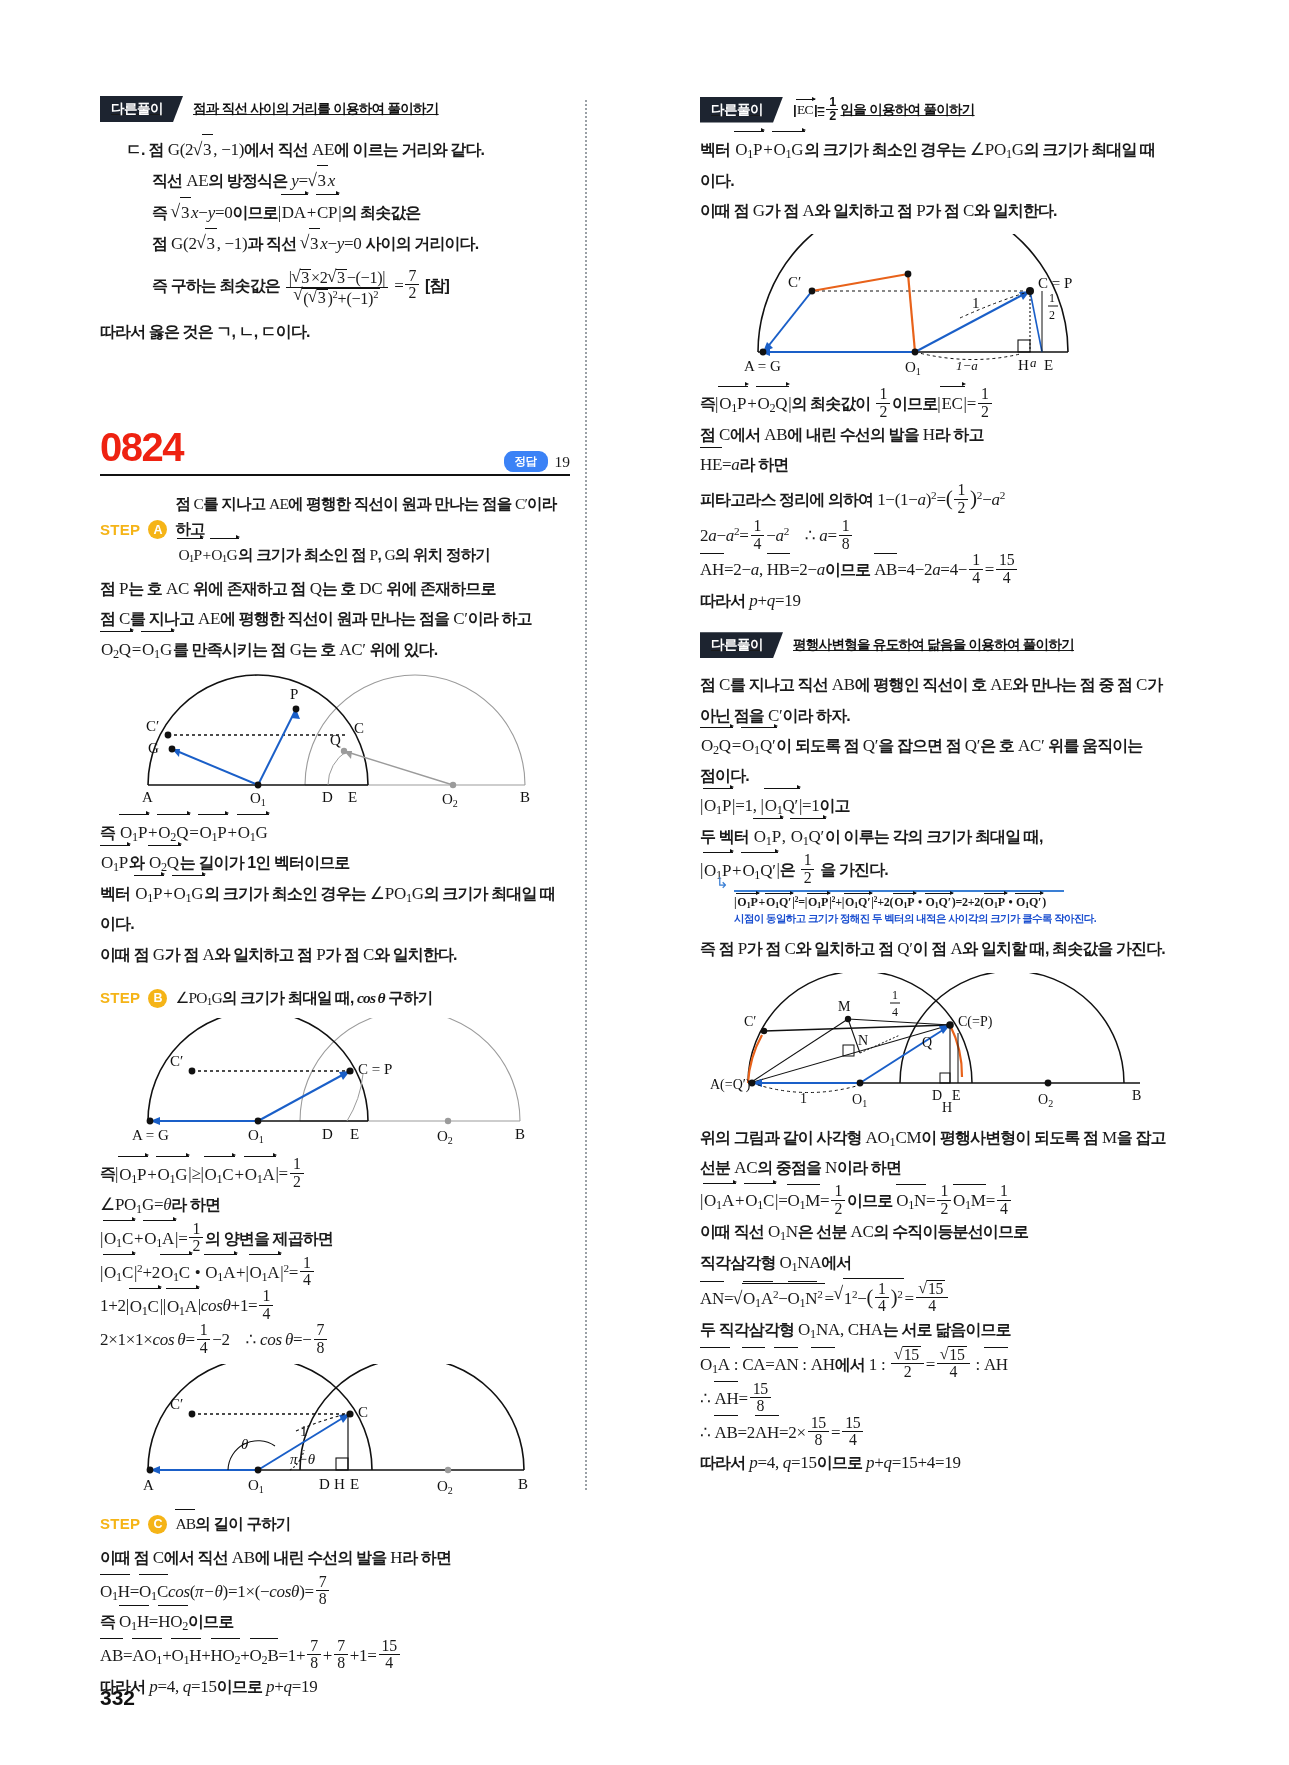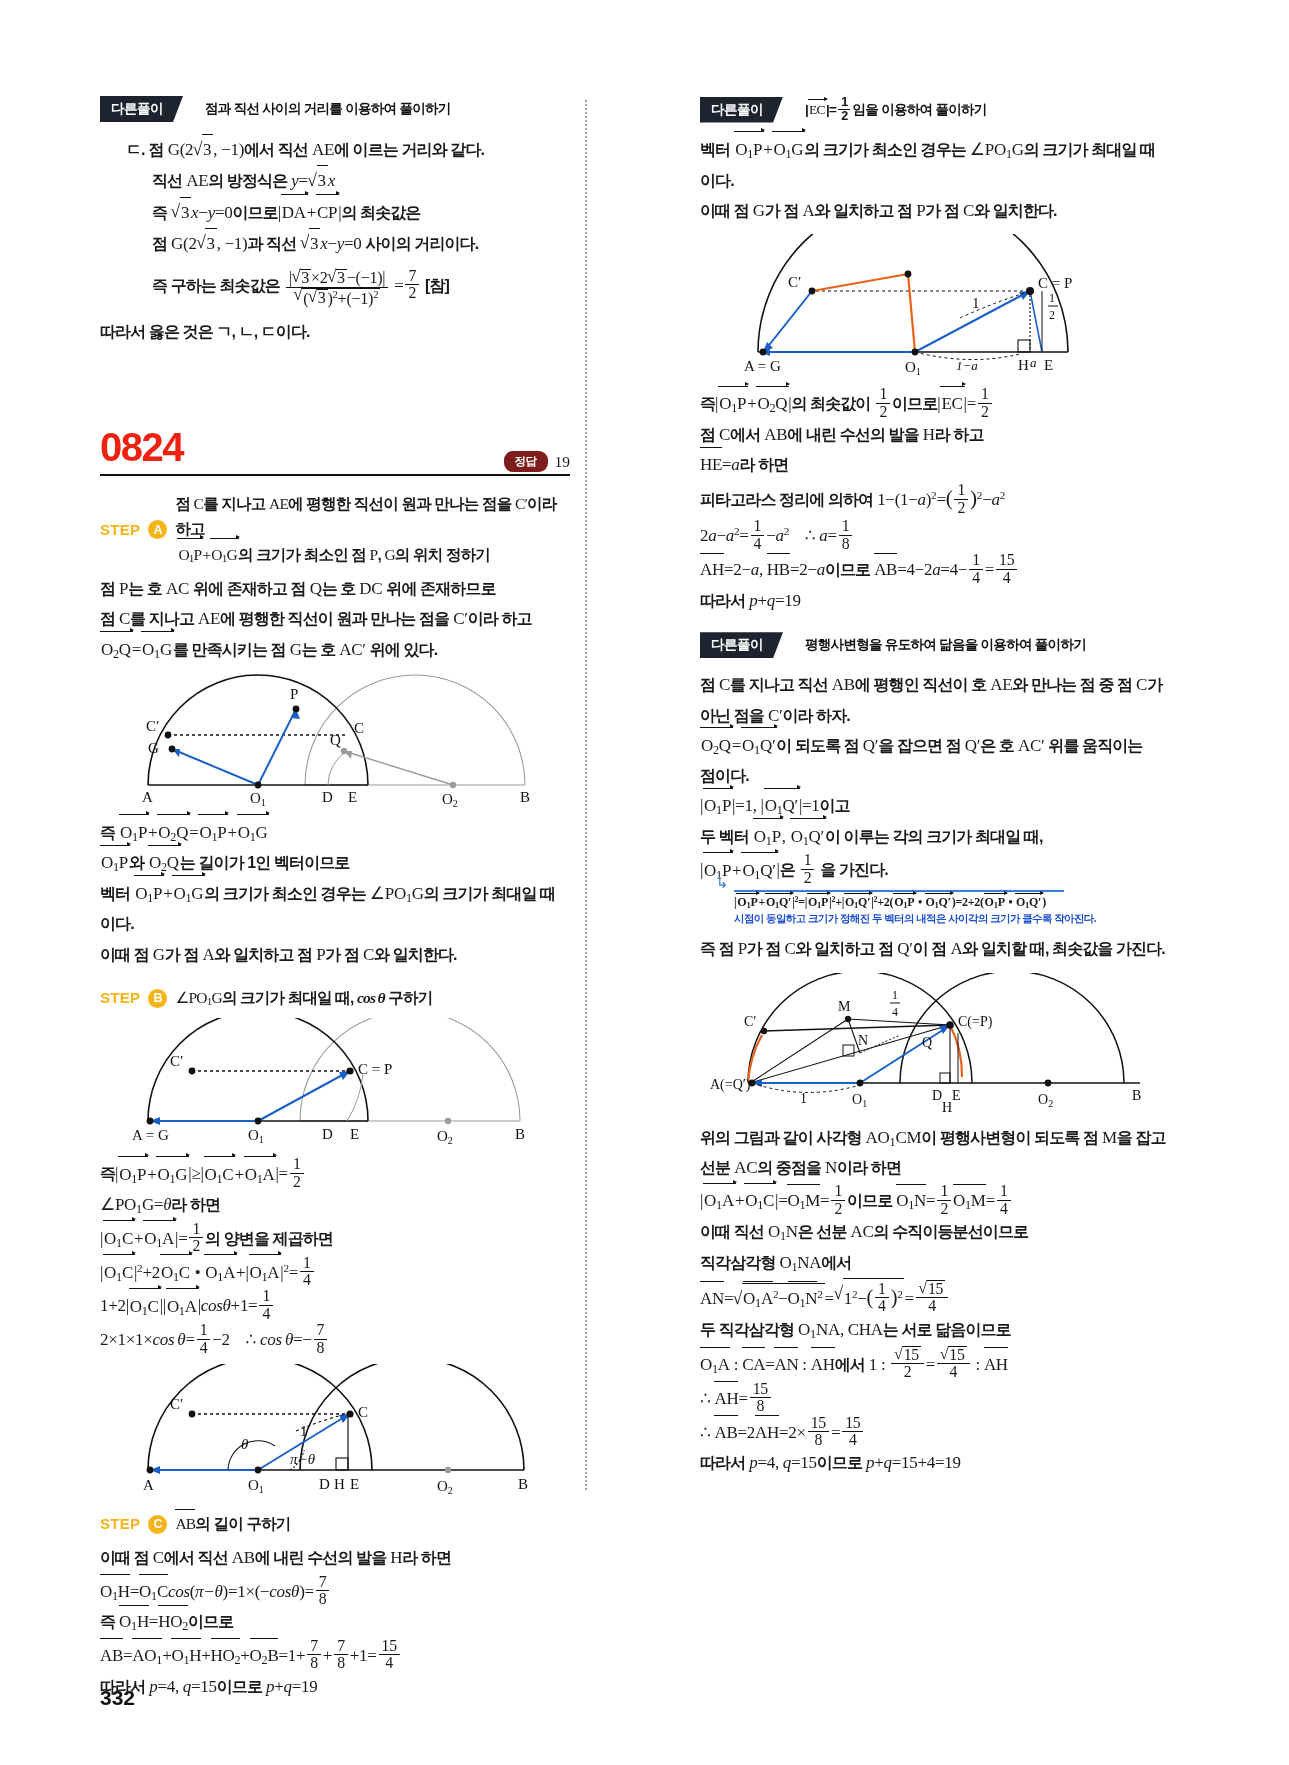--- a/index.html
+++ b/index.html
@@ -19,21 +19,21 @@
   .col-left  { left:100px; }
   .col-right { left:700px; }
 
   .divider {
     position:absolute; left:585px; top:100px;
     width:0; height:1390px;
     border-left:2px dotted #9aa0a6;
   }
 
   
-  .altbox { display:flex; align-items:center; gap:22px; margin:0 0 12px 0; }
+  .altbox { display:flex; align-items:center; gap:10px; margin:0 0 12px 0;text-decoration:underline; }
   .alttag {
     background:#1d2430; color:#fff;
     font-family:"Liberation Sans", sans-serif;
     font-weight:bold; font-size:13.5px;
     padding:4px 13px 4px 11px;
     letter-spacing:-0.5px;
     clip-path: polygon(0 0, 100% 0, 88% 100%, 0 100%);
     padding-right:20px;
   }
   .alttitle {
@@ -82,21 +82,21 @@
 
   
   .prob-wrap { margin-top:80px; position:relative; }
   .prob-no {
     font-family:"Liberation Sans", sans-serif;
     font-weight:bold; font-size:40px; color:#ee2211;
     letter-spacing:-1.5px; line-height:1;
   }
   .ans-row { position:absolute; right:0; bottom:4px; display:flex; align-items:center; gap:7px; }
   .ans-pill {
-    background:#7f1d1d; color:#fff;
+    background:#3b82f6; color:#fff;
     font-family:"Liberation Sans", sans-serif;
     font-weight:bold; font-size:11.5px;
     padding:3px 11px; border-radius:9px; letter-spacing:-0.5px;
   }
   .ans-num { font-size:15.5px; }
   .rule { border-top:2px solid #111; margin-top:7px; }
 
   
   .step { display:flex; align-items:center; gap:8px; margin:15px 0 7px 0; }
   .step-word {

